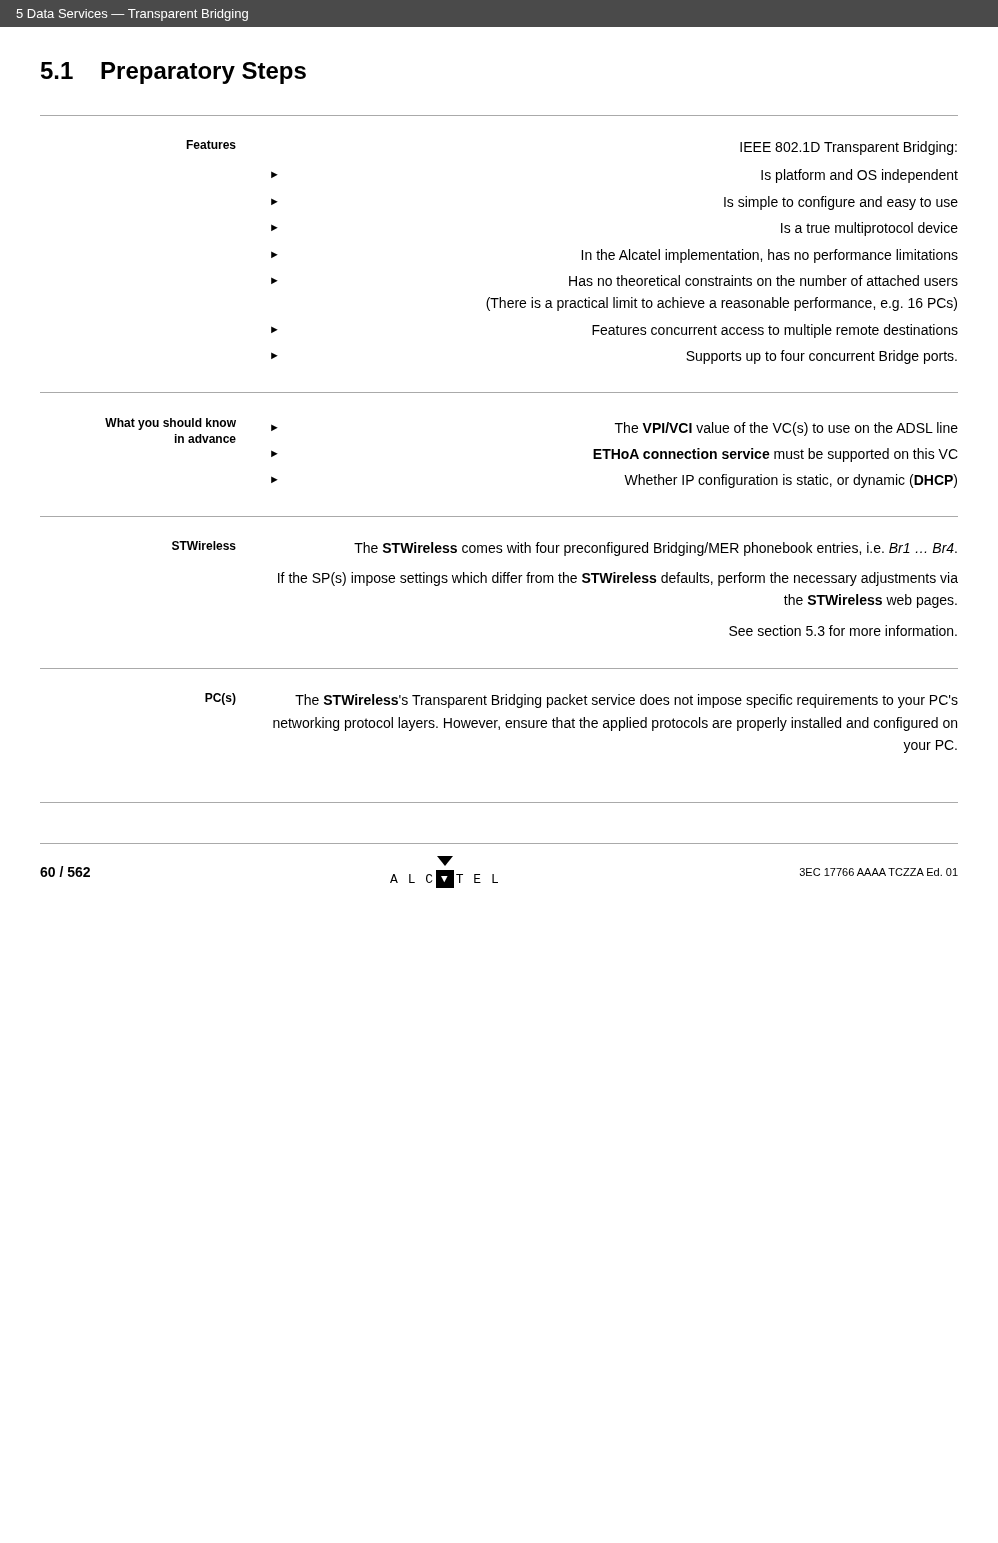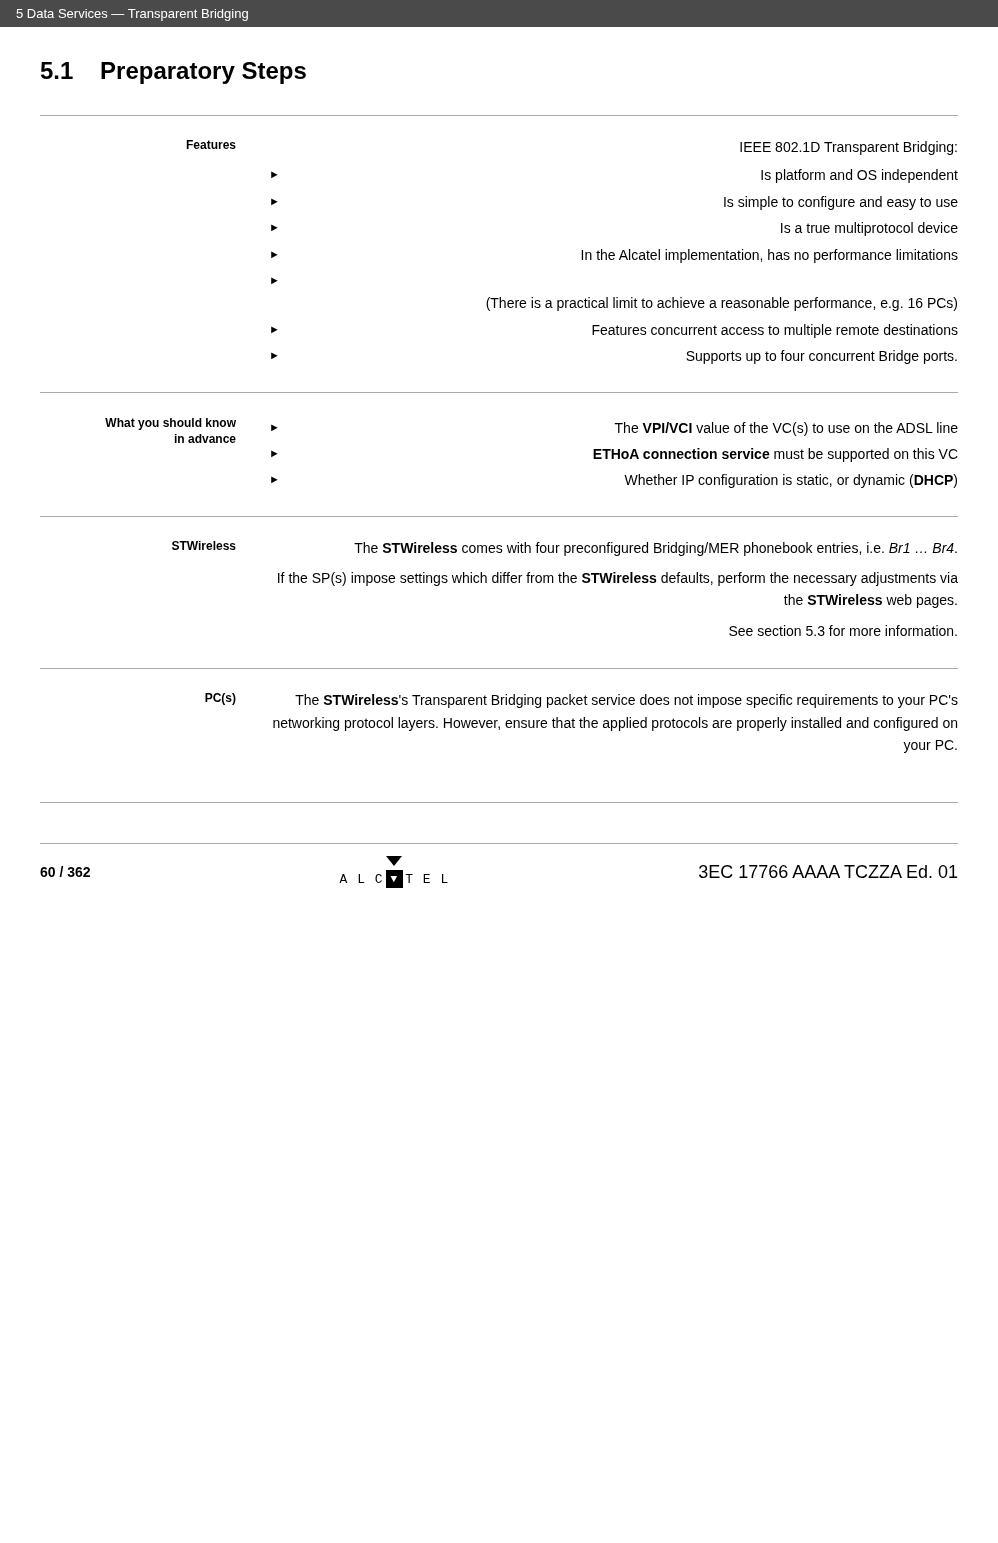--- a/index.html
+++ b/index.html
@@ -120,21 +120,21 @@
     .alcatel-box {
       background: #000;
       color: #fff;
       font-size: 11px;
       font-weight: bold;
       padding: 3px 5px;
       letter-spacing: 1px;
     }
 
     .footer-doc-num {
-      font-size: 18px;
+      font-size: 11px;
     }
 
     .triangle-down {
       width: 0;
       height: 0;
       border-left: 8px solid transparent;
       border-right: 8px solid transparent;
       border-top: 10px solid #000;
       margin: 0 auto 4px auto;
     }
@@ -178,20 +178,21 @@
           <span class="bullet-arrow">►</span>
           <span class="bullet-text">Is a true multiprotocol device</span>
         </li>
         <li>
           <span class="bullet-arrow">►</span>
           <span class="bullet-text">In the Alcatel implementation, has no performance limitations</span>
         </li>
         <li>
           <span class="bullet-arrow">►</span>
           <span class="bullet-text">
+            <span>Has no theoretical constraints on the number of attached users</span>
             <br>
             <span class="indent-note">(There is a practical limit to achieve a reasonable performance, e.g. 16 PCs)</span>
           </span>
         </li>
         <li>
           <span class="bullet-arrow">►</span>
           <span class="bullet-text">Features concurrent access to multiple remote destinations</span>
         </li>
         <li>
           <span class="bullet-arrow">►</span>
@@ -256,21 +257,21 @@
         The <strong>STWireless</strong>'s Transparent Bridging packet service does not impose specific requirements to your PC's networking protocol layers. However, ensure that the applied protocols are properly installed and configured on your PC.
       </p>
     </div>
   </div>
 
   <div style="border-top: 1px solid #aaa; margin-top: 20px;"></div>
 
 </div>
 
 <div class="page-footer">
-  <span class="footer-page-num">60 / 362</span>
+  <span class="footer-page-num">60 / 562</span>
 
   <div class="footer-center">
     <div class="triangle-down"></div>
     <div class="alcatel-logo">
       <span style="font-size:13px; letter-spacing:1px;">A L C</span>
       <span class="alcatel-box">▼</span>
       <span style="font-size:13px; letter-spacing:1px;">T E L</span>
     </div>
   </div>
 

